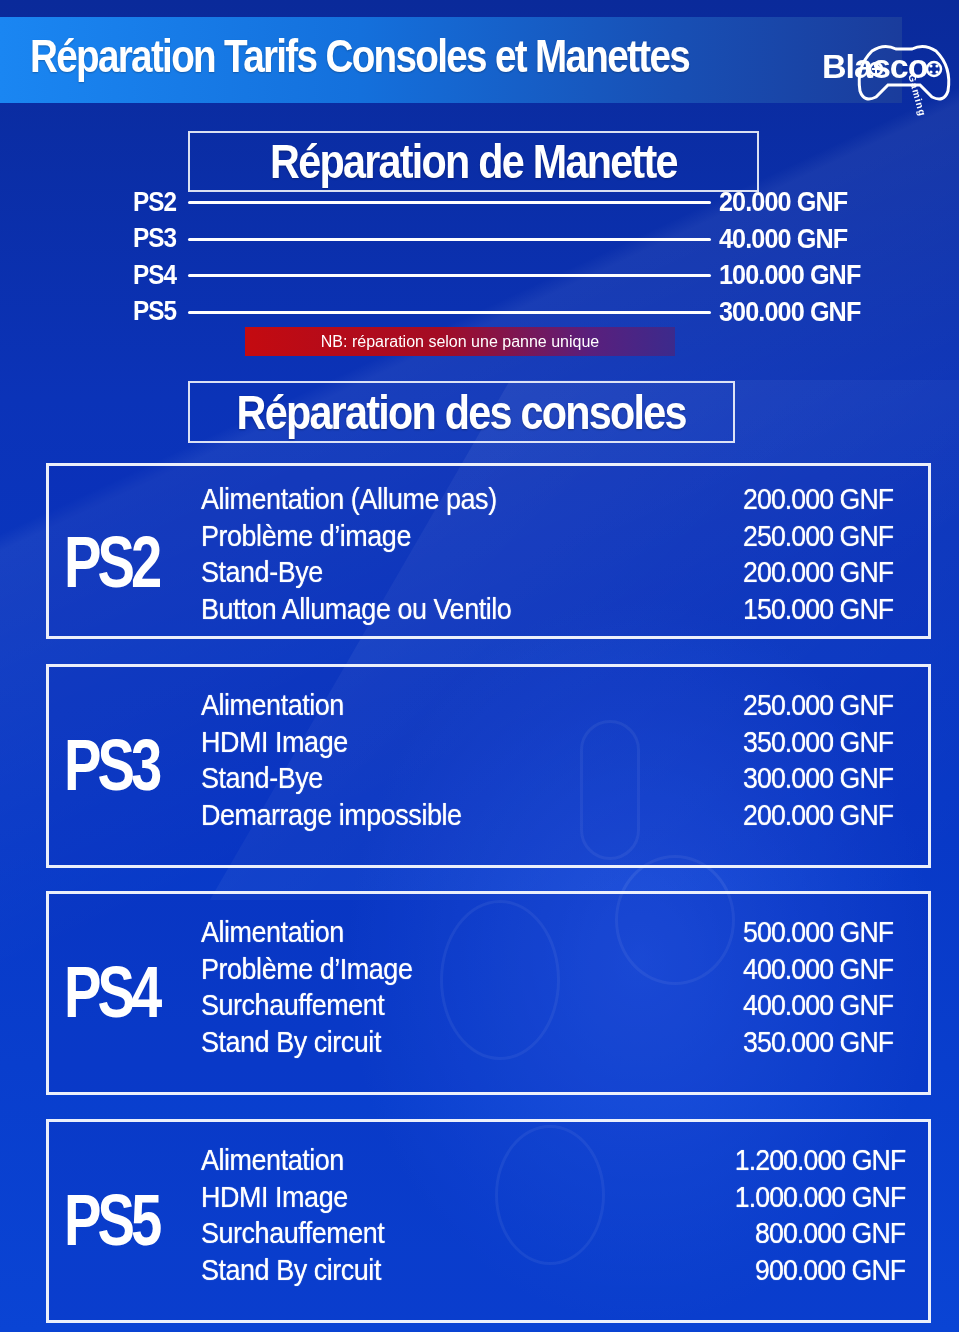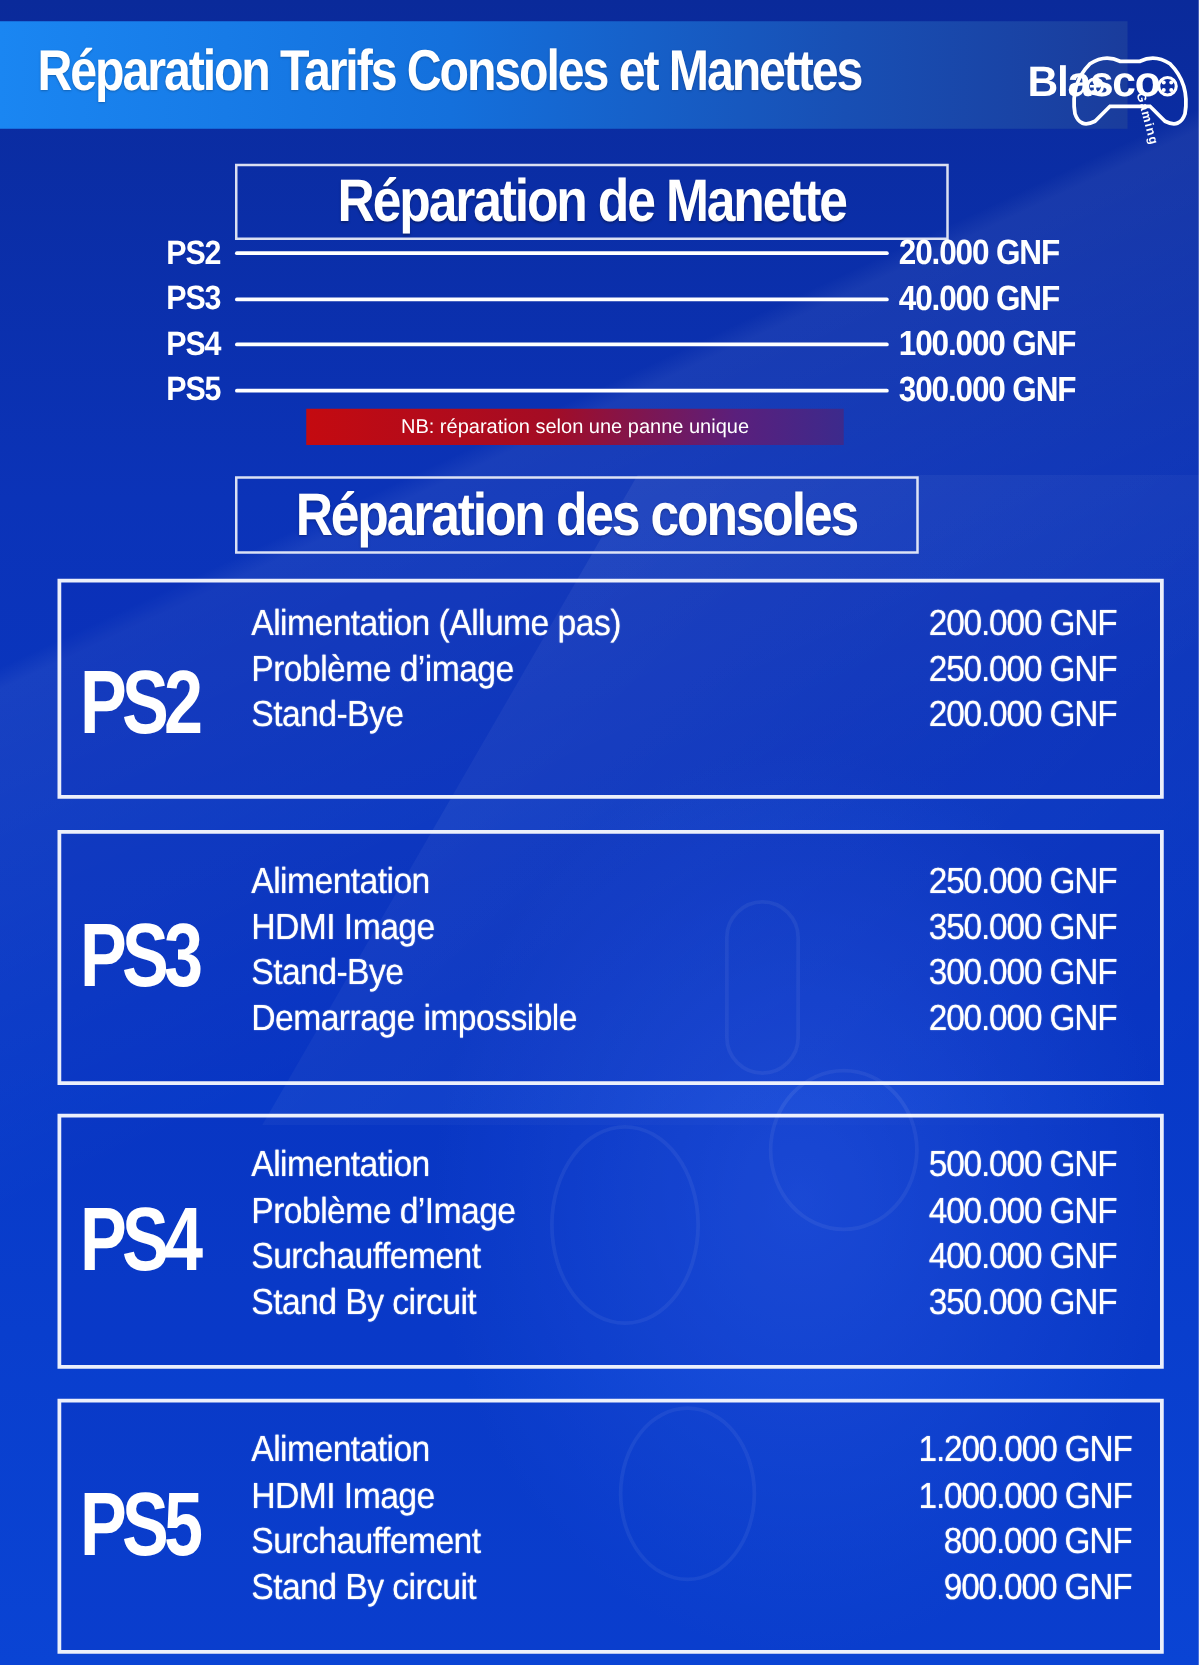--- a/index.html
+++ b/index.html
@@ -276,20 +276,24 @@
       <span class="service-price">200.000 GNF</span>
     </div>
     <div class="service-row">
       <span class="service-name">Problème d’image</span>
       <span class="service-price">250.000 GNF</span>
     </div>
     <div class="service-row">
       <span class="service-name">Stand-Bye</span>
       <span class="service-price">200.000 GNF</span>
     </div>
+    <div class="service-row">
+      <span class="service-name">Button Allumage ou Ventilo</span>
+      <span class="service-price">150.000 GNF</span>
+    </div>
   </div>
 </div>
 
 <div class="console-card card-ps3">
   <div class="console-label">PS3</div>
   <div class="service-list">
     <div class="service-row">
       <span class="service-name">Alimentation</span>
       <span class="service-price">250.000 GNF</span>
     </div>

